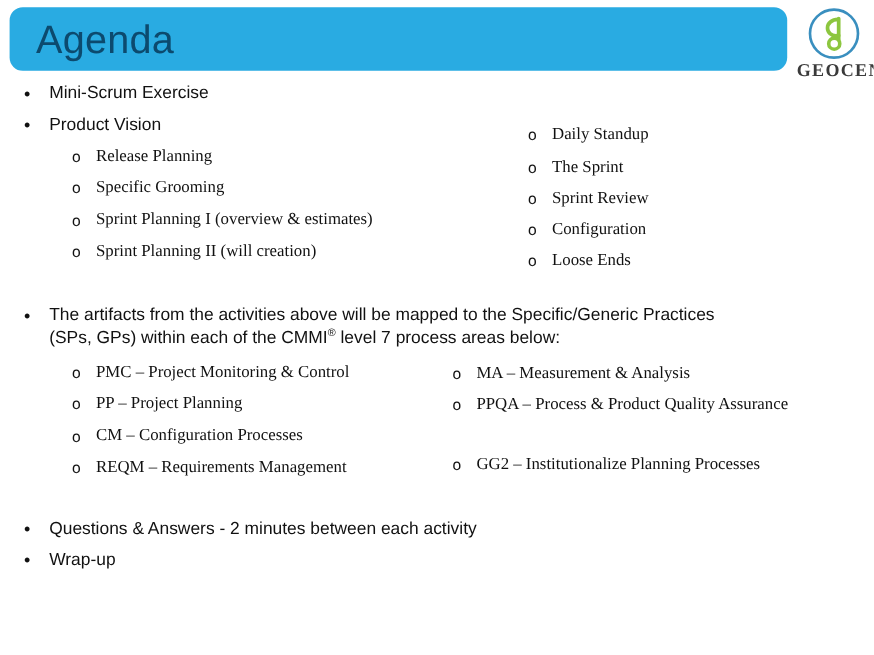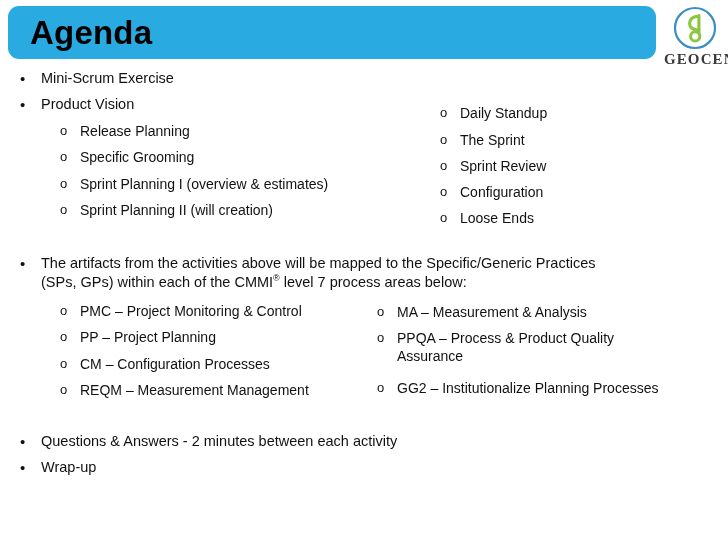--- a/index.html
+++ b/index.html
@@ -34,22 +34,22 @@
     height: 53px;
     background: #29abe2;
     border-radius: 11px;
     box-sizing: border-box;
   }
   .title-text {
     position: absolute;
     left: 22px;
     top: 7px;
     font-size: 33px;
-    font-weight: 700;
-    color: #000000;
+    font-weight: 400;
+    color: #0c4a6e;
     letter-spacing: 0.2px;
     line-height: 40px;
     white-space: nowrap;
   }
 
   
   .logo-wrap {
     position: absolute;
     left: 664px;
     top: 3px;
@@ -108,20 +108,21 @@
     left: 0;
     top: 0;
     width: 14px;
     font-size: 13px;
     line-height: 18px;
     color: #111111;
   }
   .lvl2 .c-txt {
     display: block;
     margin-left: 20px;
+    font-family: Liberation Serif, serif;
   }
 
   .sup-r {
     font-size: 9px;
     vertical-align: super;
     line-height: 0;
   }
 
   
   #blk-bullet-mini     { left: 20px;  top: 69px;  width: 360px; }
@@ -231,21 +232,21 @@
   <div class="lvl2" id="pa-pp">
     <span class="c-dot">o</span>
     <span class="c-txt">PP – Project Planning</span>
   </div>
   <div class="lvl2" id="pa-cm">
     <span class="c-dot">o</span>
     <span class="c-txt">CM – Configuration Processes</span>
   </div>
   <div class="lvl2" id="pa-reqm">
     <span class="c-dot">o</span>
-    <span class="c-txt">REQM – Measurement Management</span>
+    <span class="c-txt">REQM – Requirements Management</span>
   </div>
 
   <div class="lvl2" id="pa-ma">
     <span class="c-dot">o</span>
     <span class="c-txt">MA – Measurement &amp; Analysis</span>
   </div>
   <div class="lvl2" id="pa-ppqa">
     <span class="c-dot">o</span>
     <span class="c-txt">PPQA – Process &amp; Product Quality Assurance</span>
   </div>

